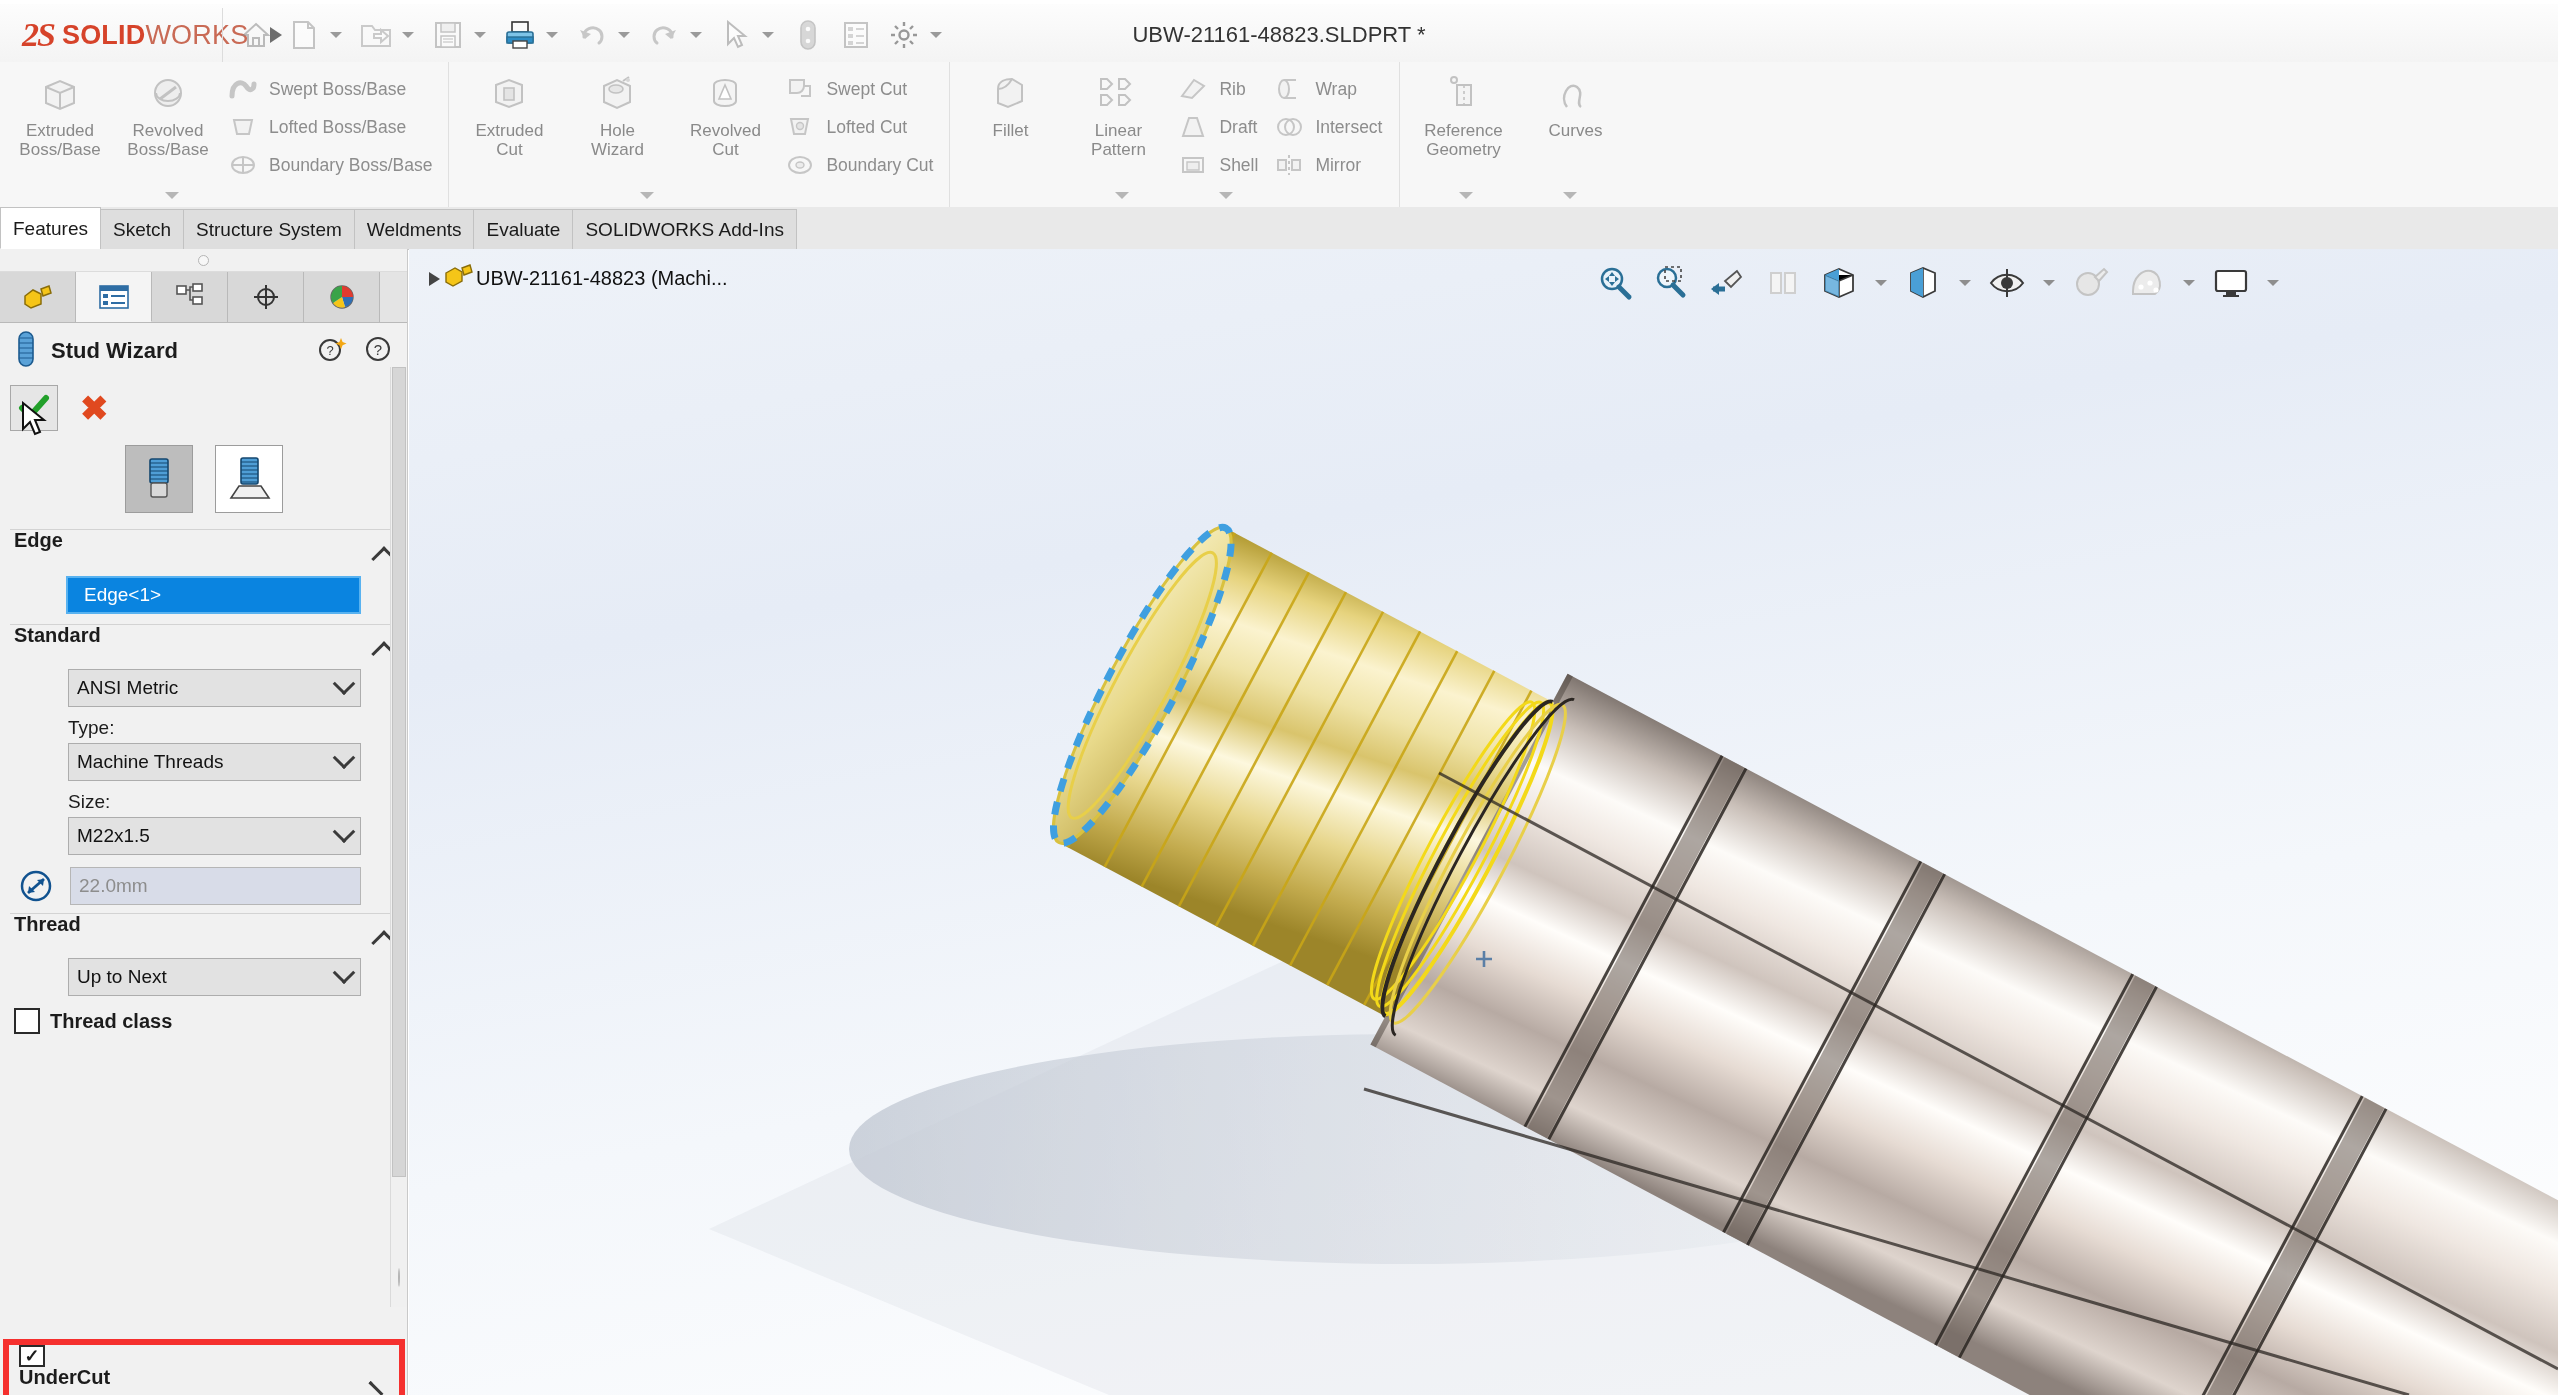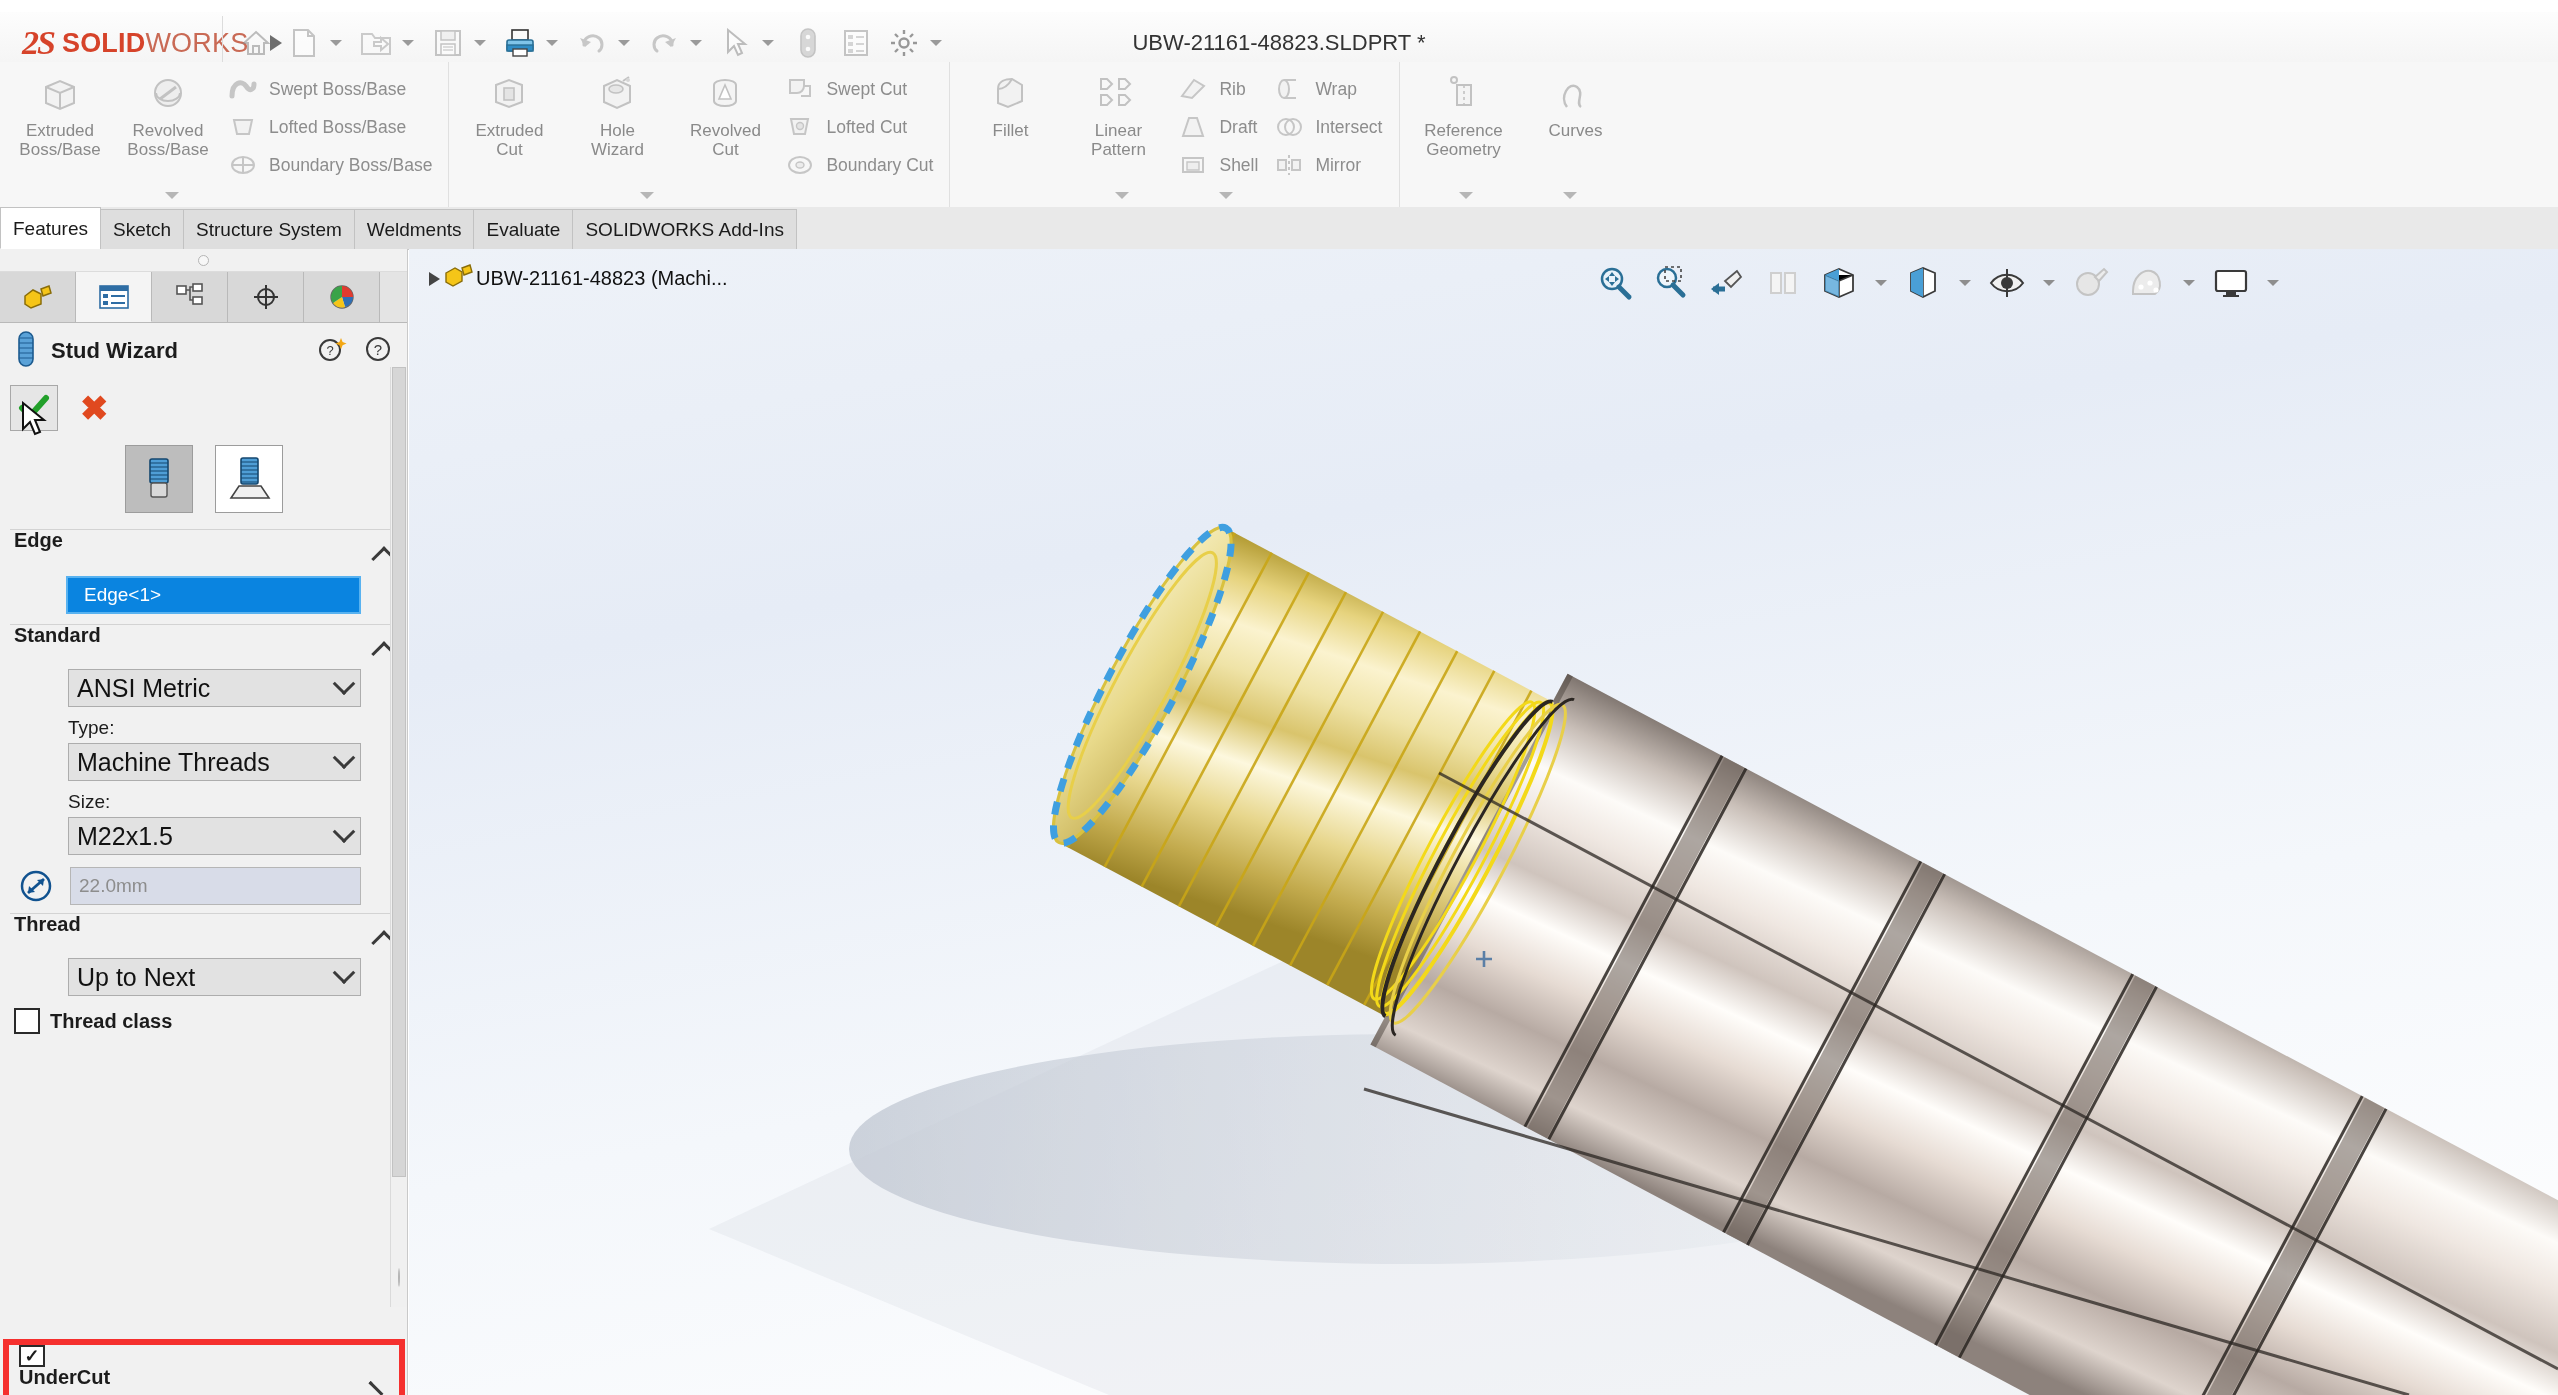--- a/index.html
+++ b/index.html
@@ -6,21 +6,21 @@
   body{
     width:2558px;height:1395px;overflow:hidden;
     font-family:"Liberation Sans",sans-serif;
     background:#ffffff;
     -webkit-font-smoothing:antialiased;
   }
   #app{position:relative;width:2558px;height:1395px;}
 
   
   .titlebar{
-    position:absolute;left:0;top:12px;width:2558px;height:62px;
+    position:absolute;left:0;top:4px;width:2558px;height:62px;
     background:linear-gradient(#fdfdfd,#f3f3f3);
     border-bottom:1px solid #e2e2e2;
     display:flex;align-items:center;
   }
   .logo{
     display:flex;align-items:center;gap:8px;
     padding-left:22px;width:212px;box-sizing:border-box;
   }
   .ds-mark{font:italic 700 34px/1 "Liberation Serif",serif;color:#d6432a;letter-spacing:-2px;}
   .sw-text{font:700 27px/1 "Liberation Sans",sans-serif;color:#d6432a;letter-spacing:.2px;}
@@ -141,21 +141,21 @@
     width:15px;height:15px;border-left:3px solid #3a3a3a;border-top:3px solid #3a3a3a;
     transform:rotate(45deg);
   }
   .sel-box{
     margin:2px 46px 10px 66px;height:38px;background:#0a84e0;border:2px solid #58b2f0;
     color:#fff;font-size:19px;display:flex;align-items:center;padding-left:16px;box-sizing:border-box;
   }
   .fld-label{font-size:19px;color:#1c1c1c;padding:4px 0 4px 68px;}
   .combo{
     margin:0 46px 6px 68px;height:38px;background:#e2e2e2;border:1px solid #adadad;
-    display:flex;align-items:center;padding:6px 8px;font-size:25px;color:#121212;box-sizing:border-box;
+    display:flex;align-items:center;padding:6px 8px;font-size:19px;color:#121212;box-sizing:border-box;
   }
   .combo .dchev{margin-left:auto;}
   .dchev{width:13px;height:13px;border-right:3px solid #3a3a3a;border-bottom:3px solid #3a3a3a;transform:rotate(45deg) translate(-3px,-3px);}
   .valrow{display:flex;align-items:center;gap:12px;padding:6px 46px 8px 14px;}
   .valrow .ico{width:44px;display:flex;justify-content:center;}
   .tbox{
     flex:1;height:38px;border:1px solid #aeaeae;background:#fff;
     display:flex;align-items:center;padding-left:8px;font-size:19px;color:#111;box-sizing:border-box;
   }
   .tbox.ro{background:#d8dce8;border:1px solid #b6b6b6;color:#8d8d8d;}

